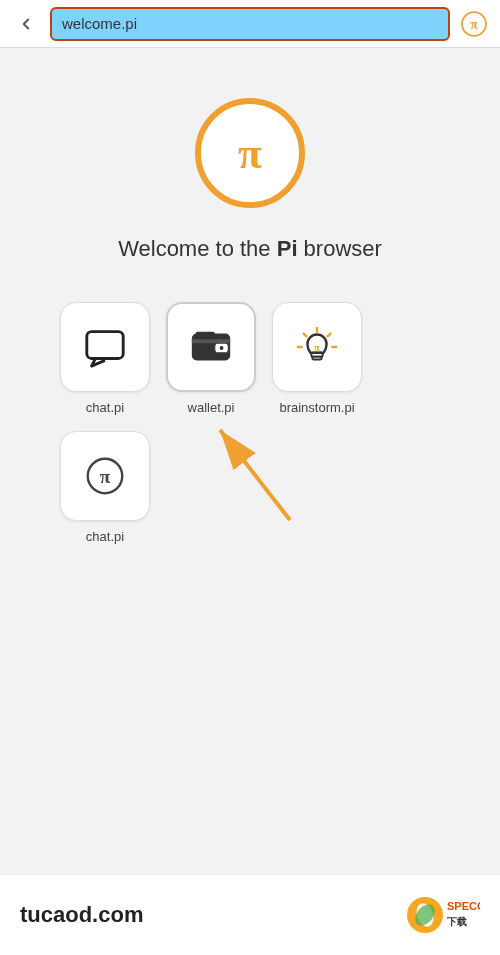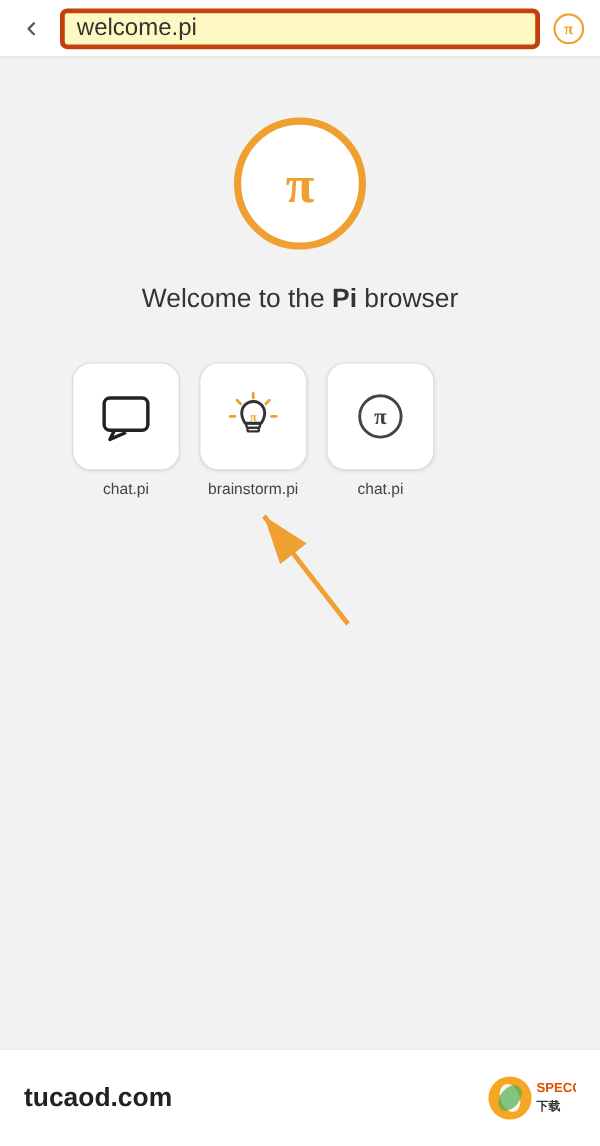--- a/index.html
+++ b/index.html
@@ -28,26 +28,26 @@
       display: flex;
       align-items: center;
       justify-content: center;
       cursor: pointer;
       color: #555;
       font-size: 18px;
     }
     .url-field {
       flex: 1;
       height: 34px;
-      border: 4px solid #c2410c;
+      border: 2px solid #c2410c;
       border-radius: 6px;
       padding: 0 10px;
-      font-size: 20px;
+      font-size: 15px;
       color: #333;
-      background: #fef9c3;
+      background: #7dd3fc;
       outline: none;
     }
     .pi-btn {
       width: 32px;
       height: 32px;
       display: flex;
       align-items: center;
       justify-content: center;
       cursor: pointer;
     }
@@ -203,20 +203,32 @@
     <div class="app-item">
       <div class="app-icon-box">
         <svg width="46" height="46" viewBox="0 0 48 48" fill="none">
           <rect x="5" y="8" width="38" height="28" rx="5" stroke="#222" stroke-width="3" fill="none"></rect>
           <polyline points="14,36 10,44 24,38" stroke="#222" stroke-width="3" fill="none" stroke-linejoin="round"></polyline>
         </svg>
       </div>
       <span class="app-label">chat.pi</span>
     </div>
 
+    <div class="app-item">
+      <div class="app-icon-box selected">
+        <svg width="46" height="46" viewBox="0 0 48 48" fill="none">
+          <rect x="4" y="10" width="40" height="28" rx="5" fill="#333"></rect>
+          <rect x="28" y="20" width="14" height="10" rx="3" fill="#fff" stroke="#333" stroke-width="1"></rect>
+          <circle cx="35" cy="25" r="2" fill="#333"></circle>
+          <rect x="4" y="16" width="40" height="4" fill="#555"></rect>
+          <rect x="8" y="8" width="20" height="6" rx="2" fill="#333"></rect>
+        </svg>
+      </div>
+      <span class="app-label">wallet.pi</span>
+    </div>
 
     <div class="app-item">
       <div class="app-icon-box">
         <svg width="46" height="46" viewBox="0 0 48 48" fill="none">
 
           <line x1="24" y1="4" x2="24" y2="8" stroke="#f0a030" stroke-width="2.5" stroke-linecap="round"></line>
           <line x1="38" y1="10" x2="35" y2="13" stroke="#f0a030" stroke-width="2.5" stroke-linecap="round"></line>
           <line x1="44" y1="24" x2="40" y2="24" stroke="#f0a030" stroke-width="2.5" stroke-linecap="round"></line>
           <line x1="10" y1="10" x2="13" y2="13" stroke="#f0a030" stroke-width="2.5" stroke-linecap="round"></line>
           <line x1="4" y1="24" x2="8" y2="24" stroke="#f0a030" stroke-width="2.5" stroke-linecap="round"></line>

